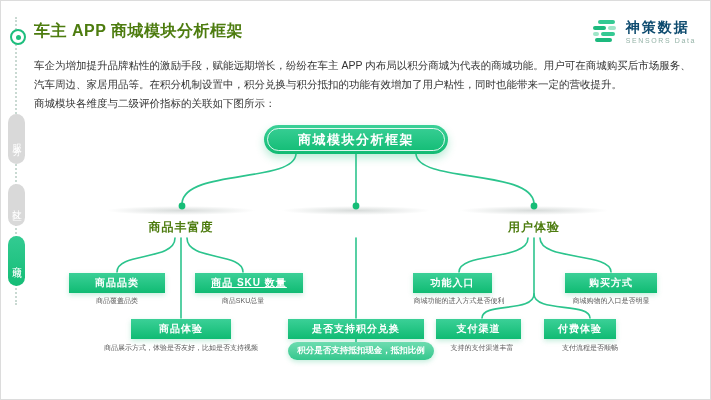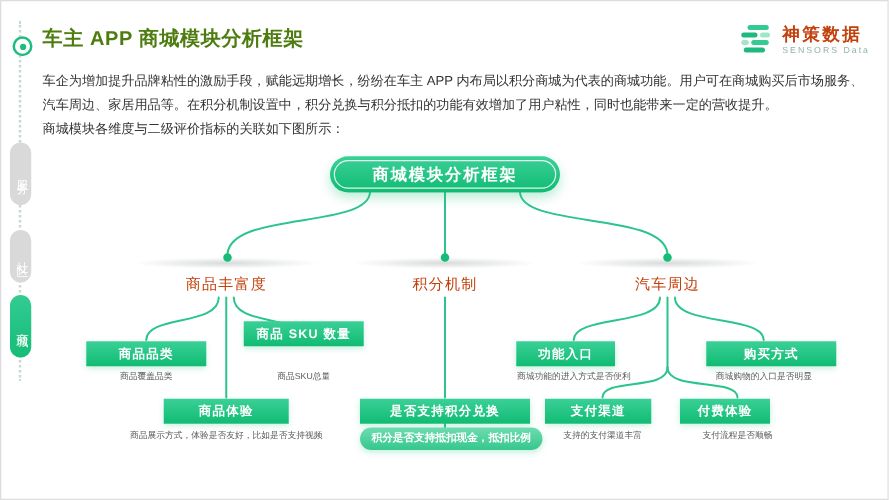--- a/index.html
+++ b/index.html
@@ -11,21 +11,21 @@
   
   .dashline{position:absolute;left:14px;top:16px;height:288px;border-left:2px dotted #c9d9d2;}
 
   
   .title-icon{position:absolute;left:9px;top:28px;width:12px;height:12px;border:2px solid #1dbe7d;border-radius:50%;background:#fff;}
   .title-icon::after{content:"";position:absolute;left:50%;top:50%;width:5px;height:5px;margin:-2.5px 0 0 -2.5px;background:#1dbe7d;border-radius:50%;}
   .page-title{position:absolute;left:33px;top:20px;font-size:16px;font-weight:bold;color:#4d7c0f;letter-spacing:.5px;white-space:nowrap;}
 
   .logo{position:absolute;right:14px;top:16px;display:flex;align-items:center;}
   .logo-mark{width:30px;height:30px;margin-right:6px;}
-  .logo-name{font-size:14px;font-weight:bold;color:#c2410c;letter-spacing:2px;line-height:15px;}
+  .logo-name{font-size:14px;font-weight:bold;color:#0c4a6e;letter-spacing:2px;line-height:15px;}
   .logo-sub{font-size:7px;color:#93b2a6;letter-spacing:1.6px;margin-top:2px;}
 
   
   .para{position:absolute;left:33px;width:658px;font-size:10.5px;line-height:19px;color:#333;}
   .para1{top:55px;}
   .para2{top:93px;}
 
   
   .vtab{position:absolute;left:7px;width:17px;border-radius:9px;color:#fff;font-size:9.5px;
     writing-mode:vertical-rl;letter-spacing:3px;display:flex;align-items:center;justify-content:center;}
@@ -39,36 +39,36 @@
   .links{position:absolute;left:0;top:0;pointer-events:none;}
   .dshadow{position:absolute;width:150px;height:9px;top:205px;
     background:radial-gradient(ellipse at center,rgba(110,125,120,.28),rgba(110,125,120,0) 70%);}
 
   .root-pill{position:absolute;left:263px;top:124px;width:184px;height:29px;border-radius:15px;
     background:linear-gradient(180deg,#3bd097,#10bb73);
     box-shadow:0 4px 9px rgba(23,189,120,.3);
     display:flex;align-items:center;justify-content:center;color:#fff;font-weight:bold;font-size:13px;letter-spacing:1.5px;}
   .root-pill::before{content:"";position:absolute;inset:3px;border:1px solid rgba(255,255,255,.85);border-radius:12px;}
 
-  .branch-label{position:absolute;top:218px;width:120px;text-align:center;font-size:12px;font-weight:normal;color:#c2410c;letter-spacing:1px;}
+  .branch-label{position:absolute;top:218px;width:120px;text-align:center;font-size:12px;font-weight:bold;color:#4d7c0f;letter-spacing:1px;}
   .bl1{left:120px;} .bl2{left:295px;} .bl3{left:473px;}
 
   .pill{position:absolute;height:20px;border-radius:0;
     background:linear-gradient(180deg,#3bd097,#10bb73);
     box-shadow:0 2px 5px rgba(23,189,120,.25);
     color:#fff;font-weight:bold;font-size:10px;display:flex;align-items:center;justify-content:center;letter-spacing:1px;white-space:nowrap;}
   .pill.light{background:linear-gradient(180deg,#6edcb0,#35c78d);height:18px;border-radius:9px;font-size:8.5px;letter-spacing:0;}
 
   .n-pinlei{left:68px;top:272px;width:96px;}
-  .n-sku{left:194px;top:256px;width:96px;}
+  .n-sku{left:194px;top:272px;width:108px;text-decoration:underline;}
   .n-tiyan{left:130px;top:318px;width:100px;}
   .n-duihuan{left:287px;top:318px;width:136px;}
   .n-dikou{left:287px;top:341px;width:146px;}
   .n-rukou{left:412px;top:272px;width:79px;}
-  .n-goumai{left:564px;top:272px;width:104px;}
+  .n-goumai{left:564px;top:272px;width:92px;}
   .n-zhifu{left:435px;top:318px;width:85px;}
   .n-fufei{left:543px;top:318px;width:72px;}
 
   .note{position:absolute;font-size:7px;color:#5a5a5a;text-align:center;white-space:nowrap;}
   .note-pinlei{left:56px;top:295px;width:120px;}
   .note-sku{left:182px;top:295px;width:120px;}
   .note-rukou{left:388px;top:295px;width:140px;}
   .note-goumai{left:540px;top:295px;width:140px;}
   .note-tiyan{left:92px;top:342px;width:176px;}
   .note-zhifu{left:421px;top:342px;width:120px;}
@@ -131,22 +131,21 @@
       <circle cx="355" cy="205" r="3.4"></circle>
       <circle cx="533" cy="205" r="3.4"></circle>
     </g>
   </svg>
 
   <div class="root-pill">
       <span>商城模块分析框架</span>
     </div>
 
   <div class="branch-label bl1">商品丰富度</div>
-  <div class="branch-label bl2">积分机制</div>
-  <div class="branch-label bl3">汽车周边</div>
+  <div class="branch-label bl3">用户体验</div>
 
   <div class="pill n-pinlei">商品品类</div>
   <div class="pill n-sku">商品 SKU 数量</div>
   <div class="pill n-tiyan">商品体验</div>
   <div class="pill n-duihuan">是否支持积分兑换</div>
   <div class="pill light n-dikou">积分是否支持抵扣现金，抵扣比例</div>
   <div class="pill n-rukou">功能入口</div>
   <div class="pill n-goumai">购买方式</div>
   <div class="pill n-zhifu">支付渠道</div>
   <div class="pill n-fufei">付费体验</div>

